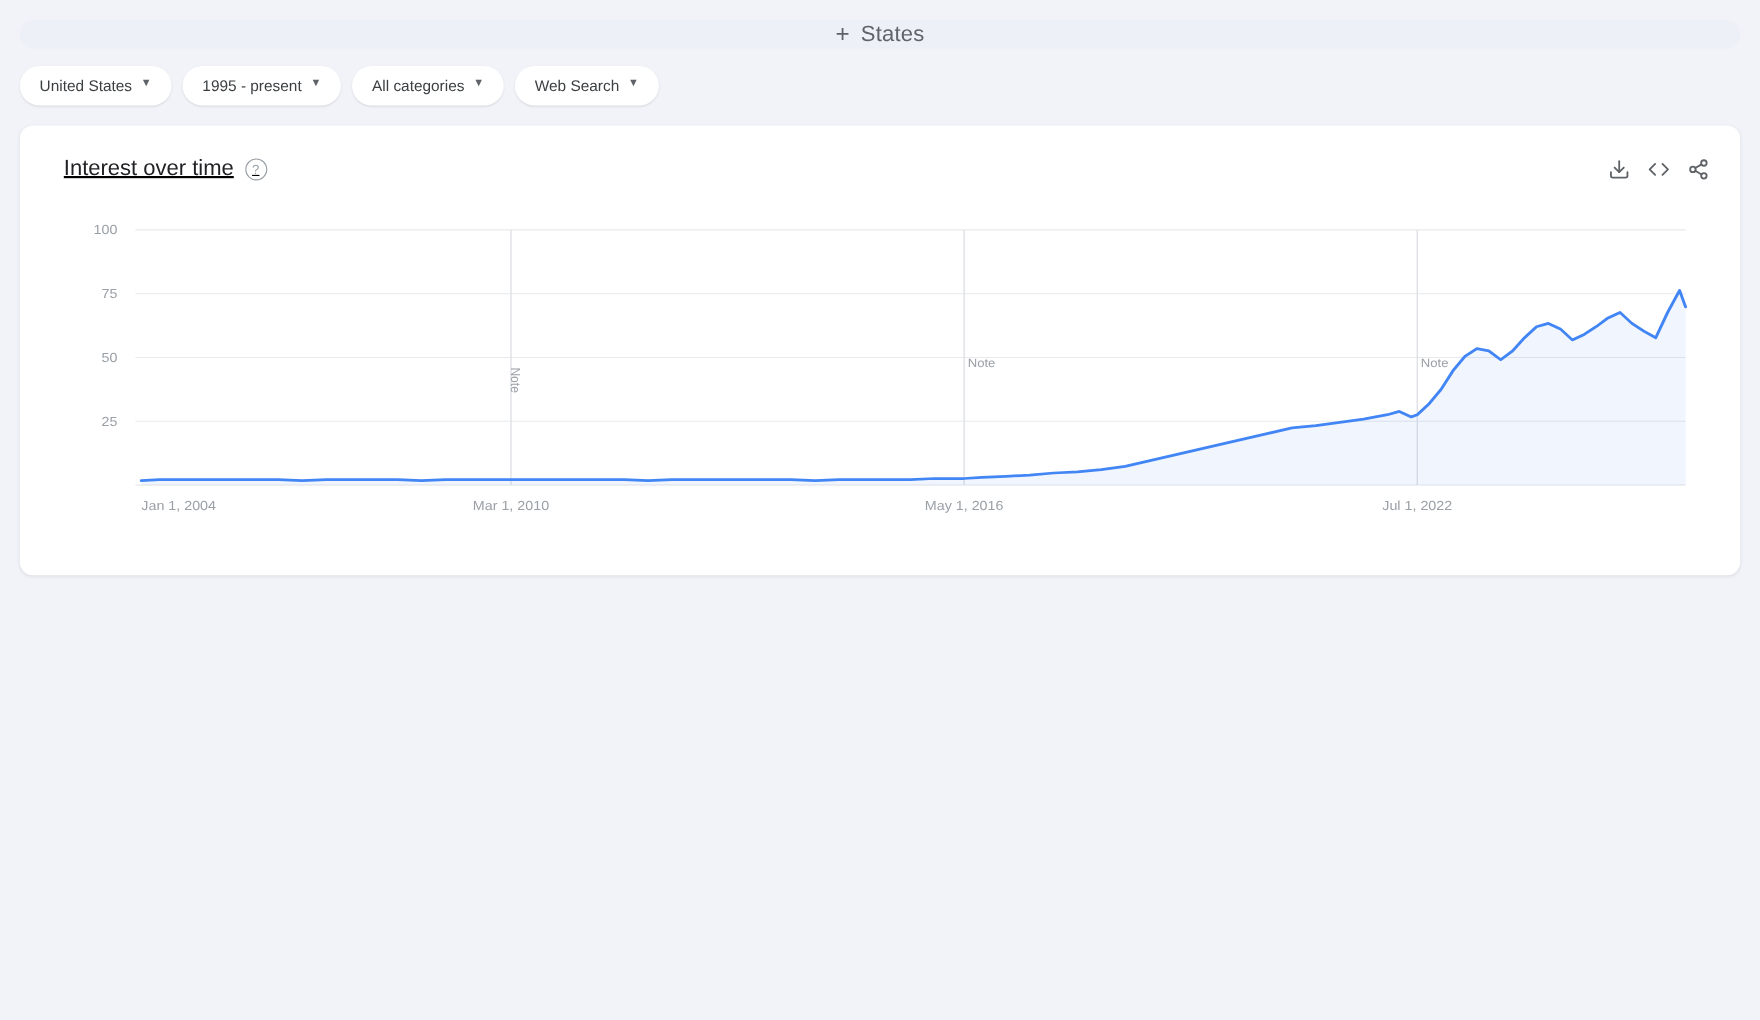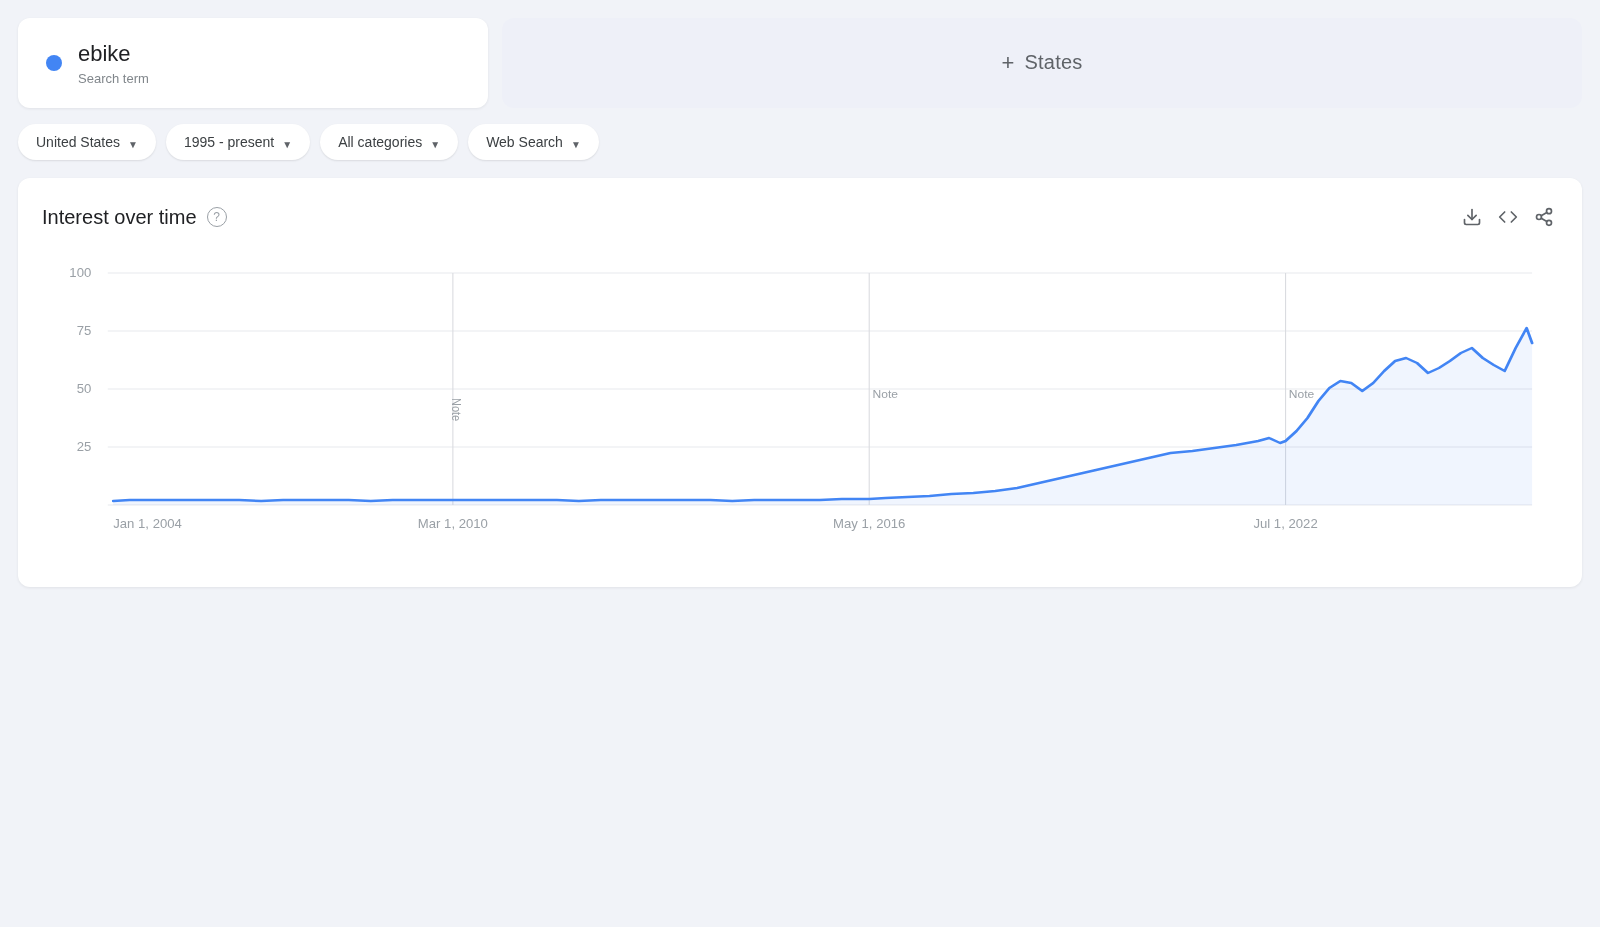--- a/index.html
+++ b/index.html
@@ -73,34 +73,35 @@
     }
     .filter-btn {
       background: #fff;
       border: none;
       border-radius: 24px;
       padding: 10px 18px;
       font-size: 14px;
       color: #3c4043;
       cursor: pointer;
       display: flex;
-      align-items: flex-end;
+      align-items: flex-start;
       gap: 8px;
       box-shadow: 0 1px 2px rgba(0,0,0,0.1);
       font-family: inherit;
     }
     .chevron {
       font-size: 10px;
       color: #5f6368;
     }
     .chart-card {
       background: #fff;
       border-radius: 12px;
-      padding: 28px 28px 24px 24px;
+      padding: 28px 28px 24px 40px;
       box-shadow: 0 1px 3px rgba(0,0,0,0.07);
+      text-decoration: underline;
     }
     .chart-header {
       display: flex;
       align-items: center;
       justify-content: space-between;
       margin-bottom: 24px;
     }
     .chart-title-row {
       display: flex;
       align-items: center;
@@ -172,27 +173,20 @@
       stroke-linecap: round;
     }
     .trend-area {
       fill: rgba(66,133,244,0.08);
     }
   </style>
 </head>
 <body>
 
 <div class="top-row">
-  <div class="search-term-card">
-    <div class="dot"></div>
-    <div class="term-text">
-      <span class="term-name">ebike</span>
-      <span class="term-label">Search term</span>
-    </div>
-  </div>
   <div class="compare-card">
     <span class="compare-plus">+</span>
     <span>States</span>
   </div>
 </div>
 
 <div class="filters-row">
   <button class="filter-btn">
     <span>United States</span>
     <span class="chevron">▼</span>

